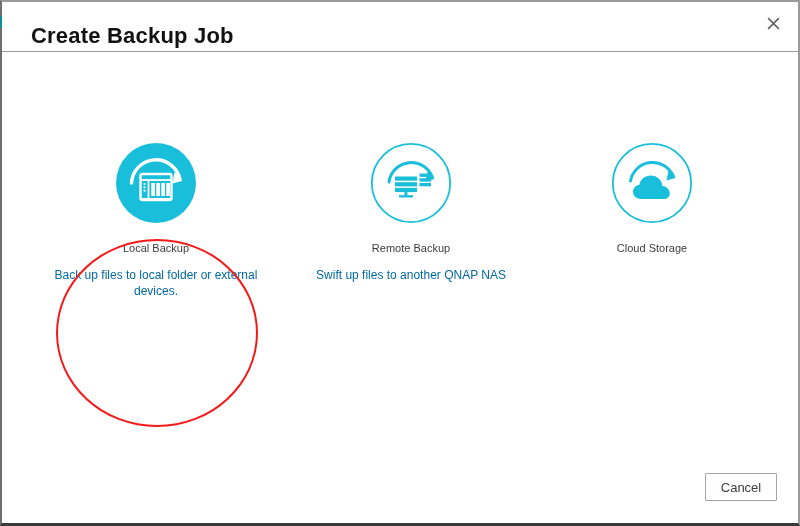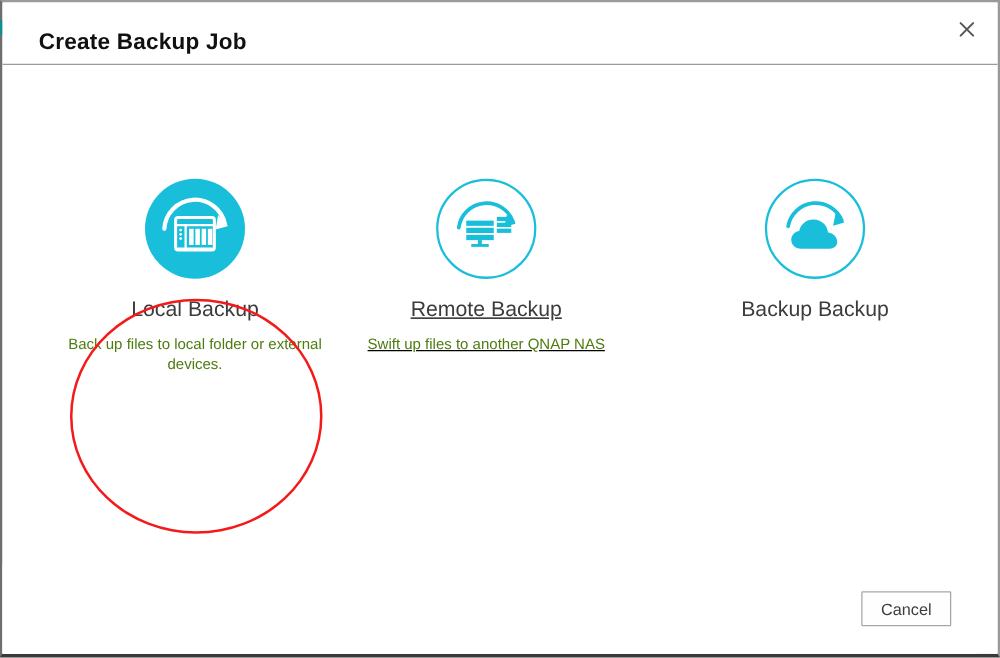--- a/index.html
+++ b/index.html
@@ -46,21 +46,21 @@
     top: 0;
     right: 0;
     height: 49px;
     background: #ffffff;
     border-bottom: 1px solid #9b9b9b;
   }
   .title-text {
     position: absolute;
     left: 29px;
     top: 21px;
-    font-size: 18px;
+    font-size: 22px;
     font-weight: bold;
     color: #111111;
     letter-spacing: 0.2px;
     white-space: nowrap;
   }
   .close-btn {
     position: absolute;
     right: 10px;
     top: 6px;
     width: 30px;
@@ -92,41 +92,41 @@
   }
 
   .option {
     position: absolute;
     top: 0;
     width: 250px;
     text-align: center;
     cursor: pointer;
   }
   .option.opt-0 { left: 29px; }
-  .option.opt-1 { left: 262px; text-decoration: underline; }
+  .option.opt-1 { left: 284px; }
   .option.opt-2 { left: 525px; }
 
   .opt-icon {
     height: 82px;
     display: flex;
     align-items: center;
     justify-content: center;
     margin-bottom: 13px;
   }
   .opt-icon svg { display: block; }
 
   .opt-title {
-    font-size: 17px;
+    font-size: 11px;
     color: #3c3c3c;
     line-height: 22px;
     margin-bottom: 8px;
   }
   .opt-desc {
     font-size: 12px;
-    color: #4d7c0f;
+    color: #0369a1;
     line-height: 16px;
     padding: 0 22px;
   }
   .option.opt-2 .opt-desc { padding: 0 28px; }
 
   
   .highlight-ring {
     position: absolute;
     left: 54px;
     top: 97px;
@@ -134,21 +134,21 @@
     height: 184px;
     border: 2px solid #f41a1a;
     border-radius: 50%;
     pointer-events: none;
   }
 
   
   .footer {
     position: absolute;
     left: 0;
-    right: 16px;
+    right: 0;
     bottom: 0;
     height: 72px;
     background: #ffffff;
     text-decoration: underline;
   }
   .cancel-btn {
     position: absolute;
     right: 21px;
     top: 22px;
     width: 72px;
@@ -242,21 +242,21 @@
             <circle cx="41" cy="41" r="39.2" fill="none" stroke="#19bedb" stroke-width="1.8"></circle>
 
             <path d="M19.5 39 A22.5 22.5 0 0 1 62.5 34.5" fill="none" stroke="#19bedb" stroke-width="3" stroke-linecap="round"></path>
             <path d="M57.5 28.5 L64.5 36 L55.5 38.5 Z" fill="#19bedb"></path>
 
             <path d="M30 57 C25 57 22 53.6 22 49.8 C22 46.2 24.8 43.2 28.4 42.8
                      C29.4 37.4 34.1 33.6 39.8 33.6 C45.9 33.6 50.9 38.1 51.4 43.9
                      C55.6 44.3 58.8 47.6 58.8 51.4 C58.8 54.6 56.2 57 52.6 57 Z" fill="#19bedb"></path>
           </svg>
         </div>
-        <div class="opt-title">Backup Backup</div>
+        <div class="opt-title">Cloud Storage</div>
       </div>
 
       <div class="highlight-ring"></div>
 
     </div>
 
     <div class="footer">
       <button class="cancel-btn">Cancel</button>
     </div>
 

